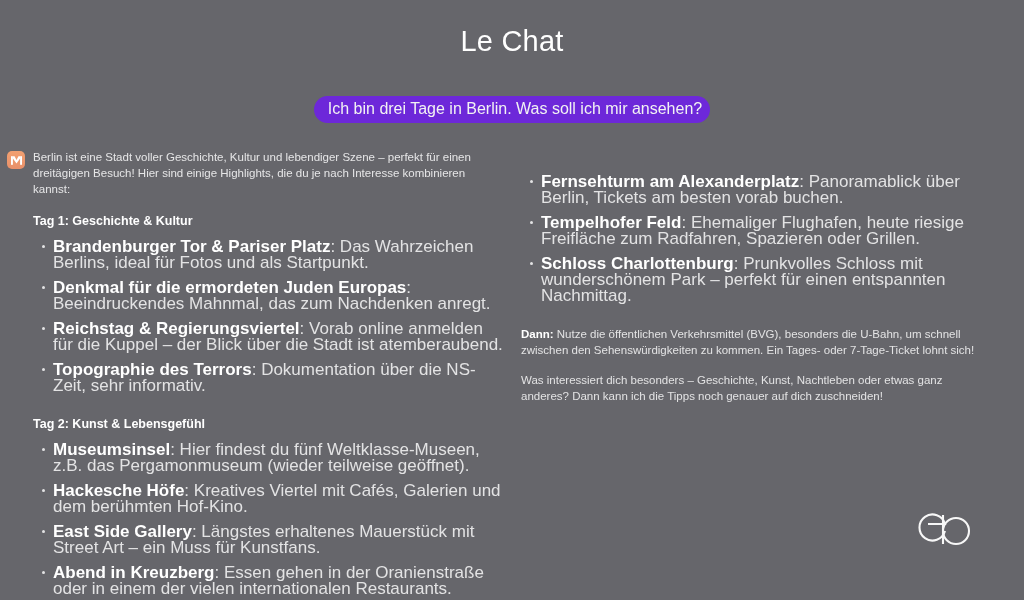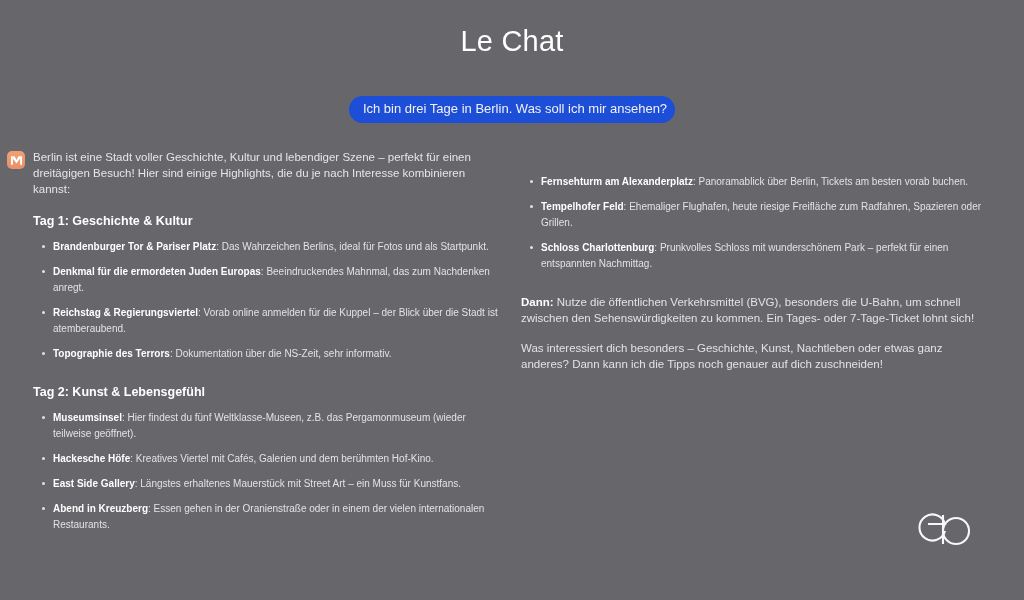--- a/index.html
+++ b/index.html
@@ -35,23 +35,23 @@
     margin: 0;
   }
 
   
   .user-row {
     display: flex;
     justify-content: center;
     margin-top: 38px;
   }
   .user-bubble {
-    background: #1d4ed8;
+    background: #6d28d9;
     color: #f2f2f3;
-    font-size: 13px;
+    font-size: 16px;
     line-height: 14px;
     padding: 6px 8px 7px 14px;
     border-radius: 14px;
     max-width: 560px;
     white-space: nowrap;
   }
 
   
   .assistant-row {
     display: flex;
@@ -114,21 +114,21 @@
   .section + .section { margin-top: 22px; }
 
   ul.bullets {
     list-style: none;
     margin: 0;
     padding: 0;
   }
   ul.bullets li {
     position: relative;
     padding-left: 20px;
-    font-size: 10px;
+    font-size: 17px;
     line-height: 16px;
     color: #e3e3e4;
     margin-bottom: 9px;
   }
   ul.bullets li:last-child { margin-bottom: 0; }
   ul.bullets li::before {
     content: "";
     position: absolute;
     left: 9px;
     top: 6px;

